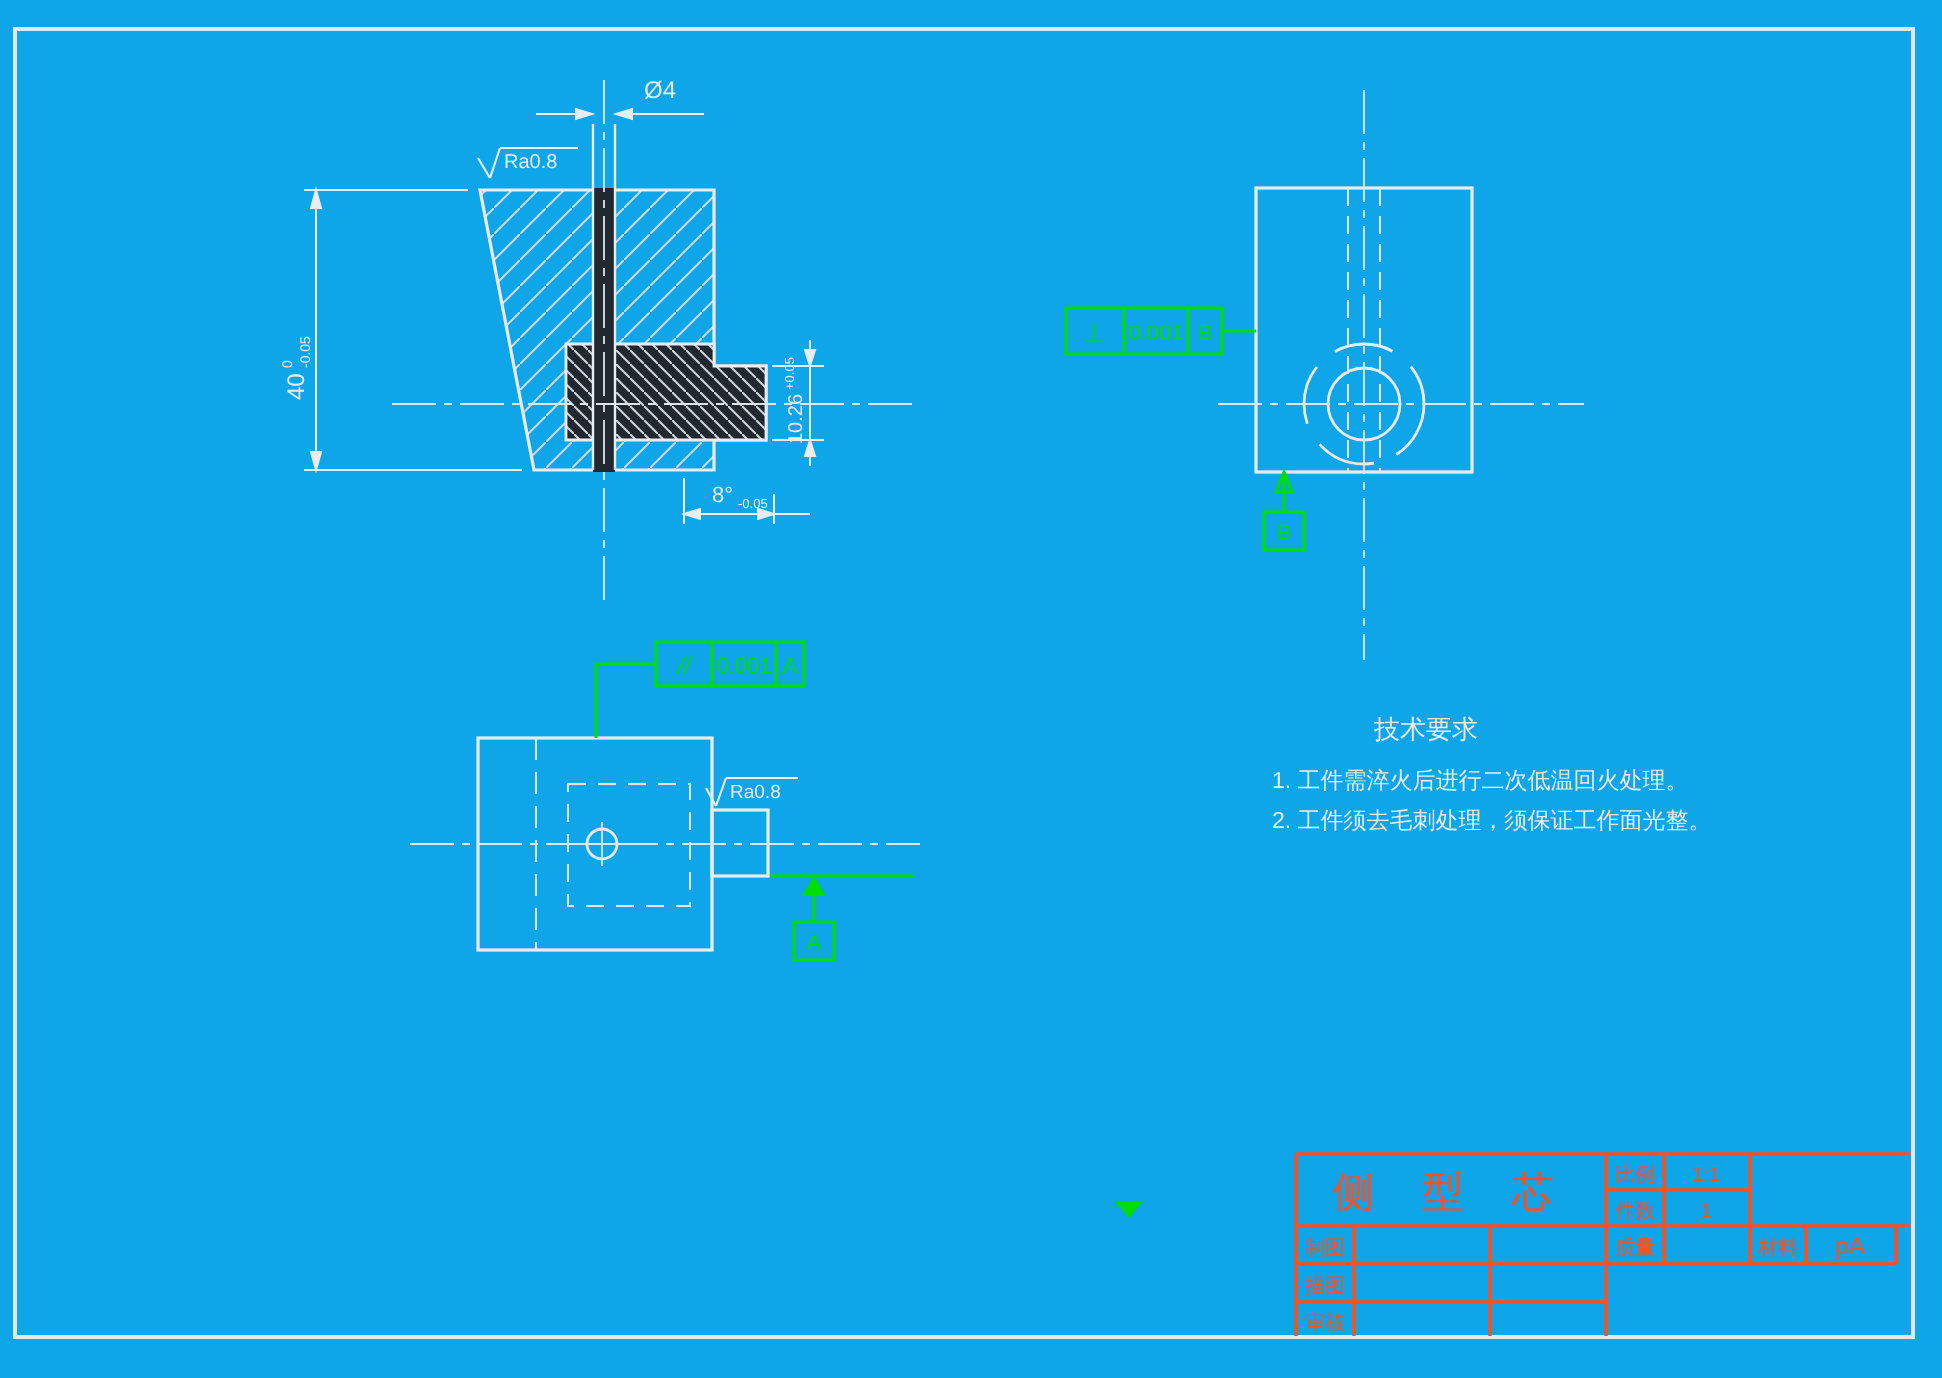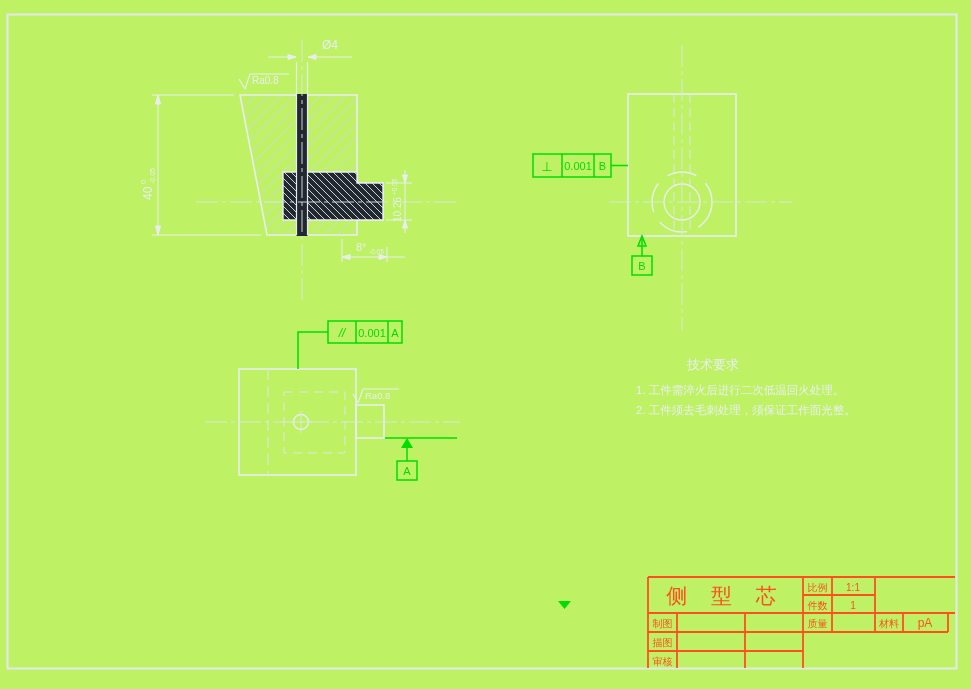--- a/index.html
+++ b/index.html
@@ -1,16 +1,16 @@
 <!DOCTYPE html>
 <html><head>
 <meta charset="utf-8">
 <style>
   html,body{margin:0;padding:0;background:#1b2026;}
-  .stage{position:relative;width:971px;height:689px;background:#bef264;overflow:hidden;
+  .stage{position:relative;width:971px;height:689px;background:#0ea5e9;overflow:hidden;
          font-family:"Liberation Sans", sans-serif;}
   svg{position:absolute;left:0;top:0;}
   text{font-family:"Liberation Sans", sans-serif;}
   .wtxt{fill:#e9edf2;}
   .gtxt{fill:#00dd00;}
   .otxt{fill:#ff4f1f;}
 </style>
 </head>
 <body>
 

